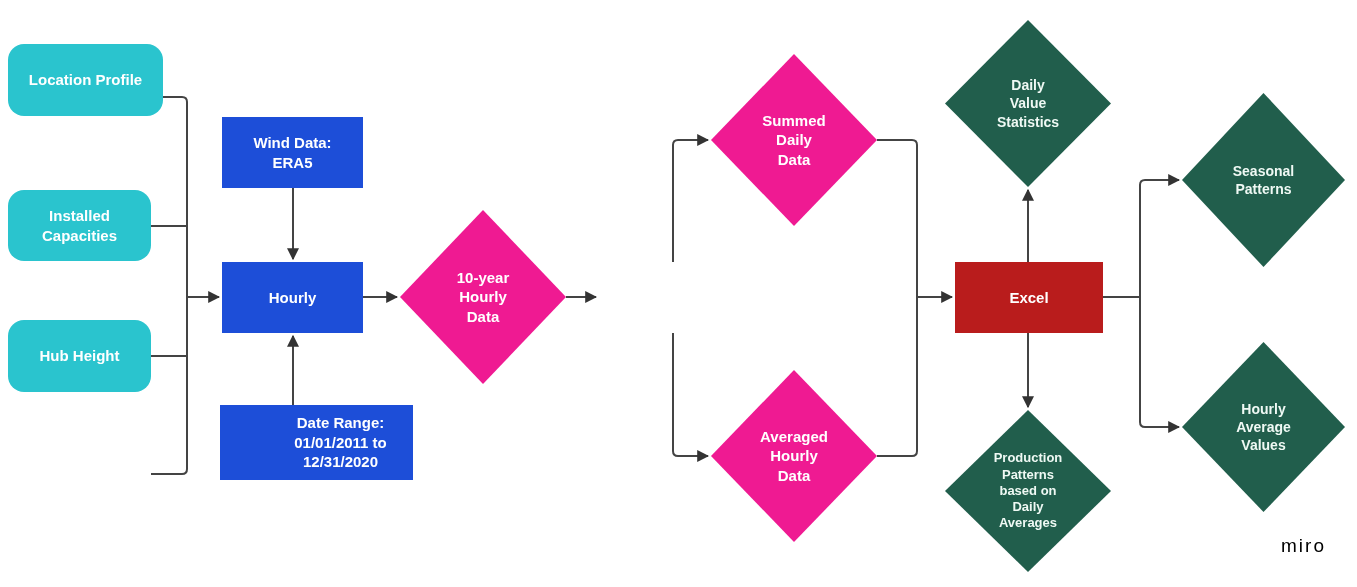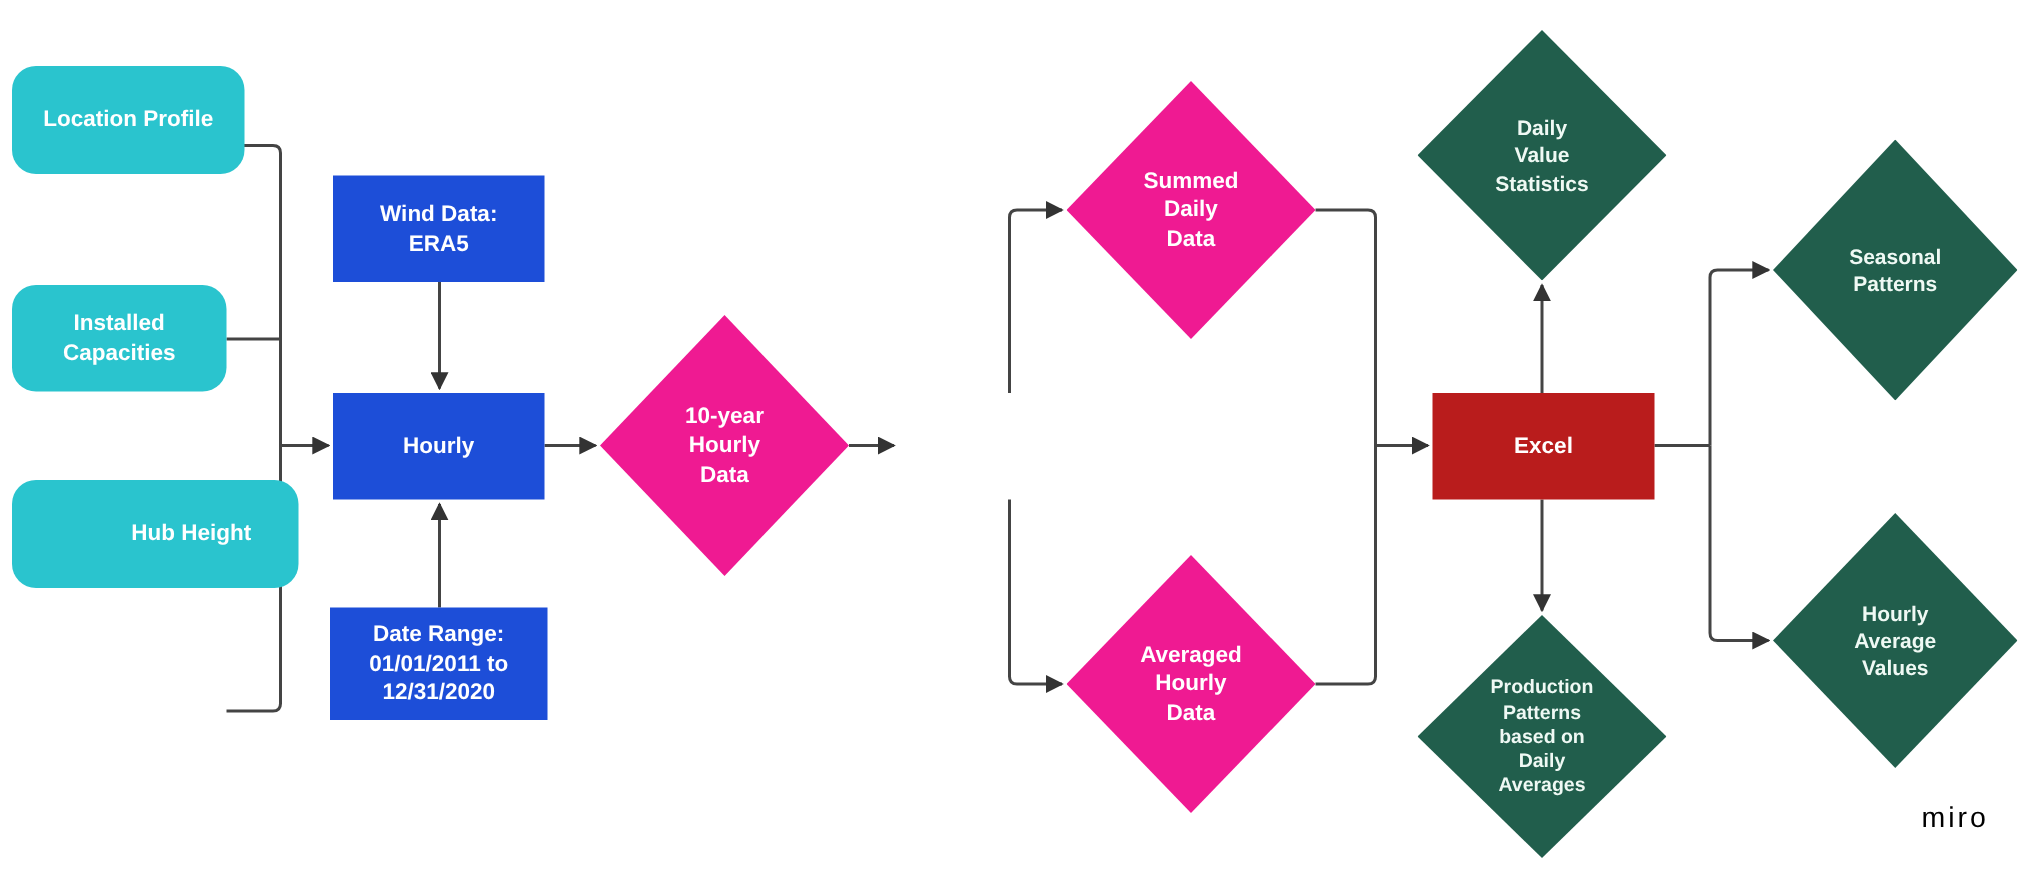--- a/index.html
+++ b/index.html
@@ -24,25 +24,25 @@
   .n-cyan{background:#2AC4CE;border-radius:16px;}
   .n-indigo{background:#1d4ed8;}
   .n-pink{background:#EF1A92;}
   .n-purple{background:#9C1DB4;}
   .n-teal{background:#b91c1c;}
   .n-green{background:#215E4C;color:#EFF9F4;font-size:14px;}
   .diamond{clip-path:polygon(50% 0%, 100% 50%, 50% 100%, 0% 50%);}
 
   #n-loc{left:8px;top:44px;width:155px;height:72px;}
   #n-inst{left:8px;top:190px;width:143px;height:71px;}
-  #n-hub{left:8px;top:320px;width:143px;height:72px;padding-left:48px;}
+  #n-hub{left:8px;top:320px;width:143px;height:72px;}
   #n-std{left:8px;top:438px;width:143px;height:71px;}
   #n-wind{left:222px;top:117px;width:141px;height:71px;}
   #n-corres{left:222px;top:262px;width:141px;height:71px;}
-  #n-date{left:220px;top:405px;width:145px;height:75px;}
+  #n-date{left:220px;top:405px;width:145px;height:75px;padding-left:48px;}
   #n-10yr{left:400px;top:210px;width:166px;height:174px;}
   #n-matlab{left:599px;top:262px;width:147px;height:71px;}
   #n-summed{left:711px;top:54px;width:166px;height:172px;}
   #n-averaged{left:711px;top:370px;width:166px;height:172px;align-items:center;}
   #n-excel{left:955px;top:262px;width:148px;height:71px;}
   #n-dailystats{left:945px;top:20px;width:166px;height:167px;}
   #n-prod{left:945px;top:410px;width:166px;height:162px;font-size:13px;line-height:1.25;}
   #n-seasonal{left:1182px;top:93px;width:163px;height:174px;}
   #n-hourlyavg{left:1182px;top:342px;width:163px;height:170px;}
 

